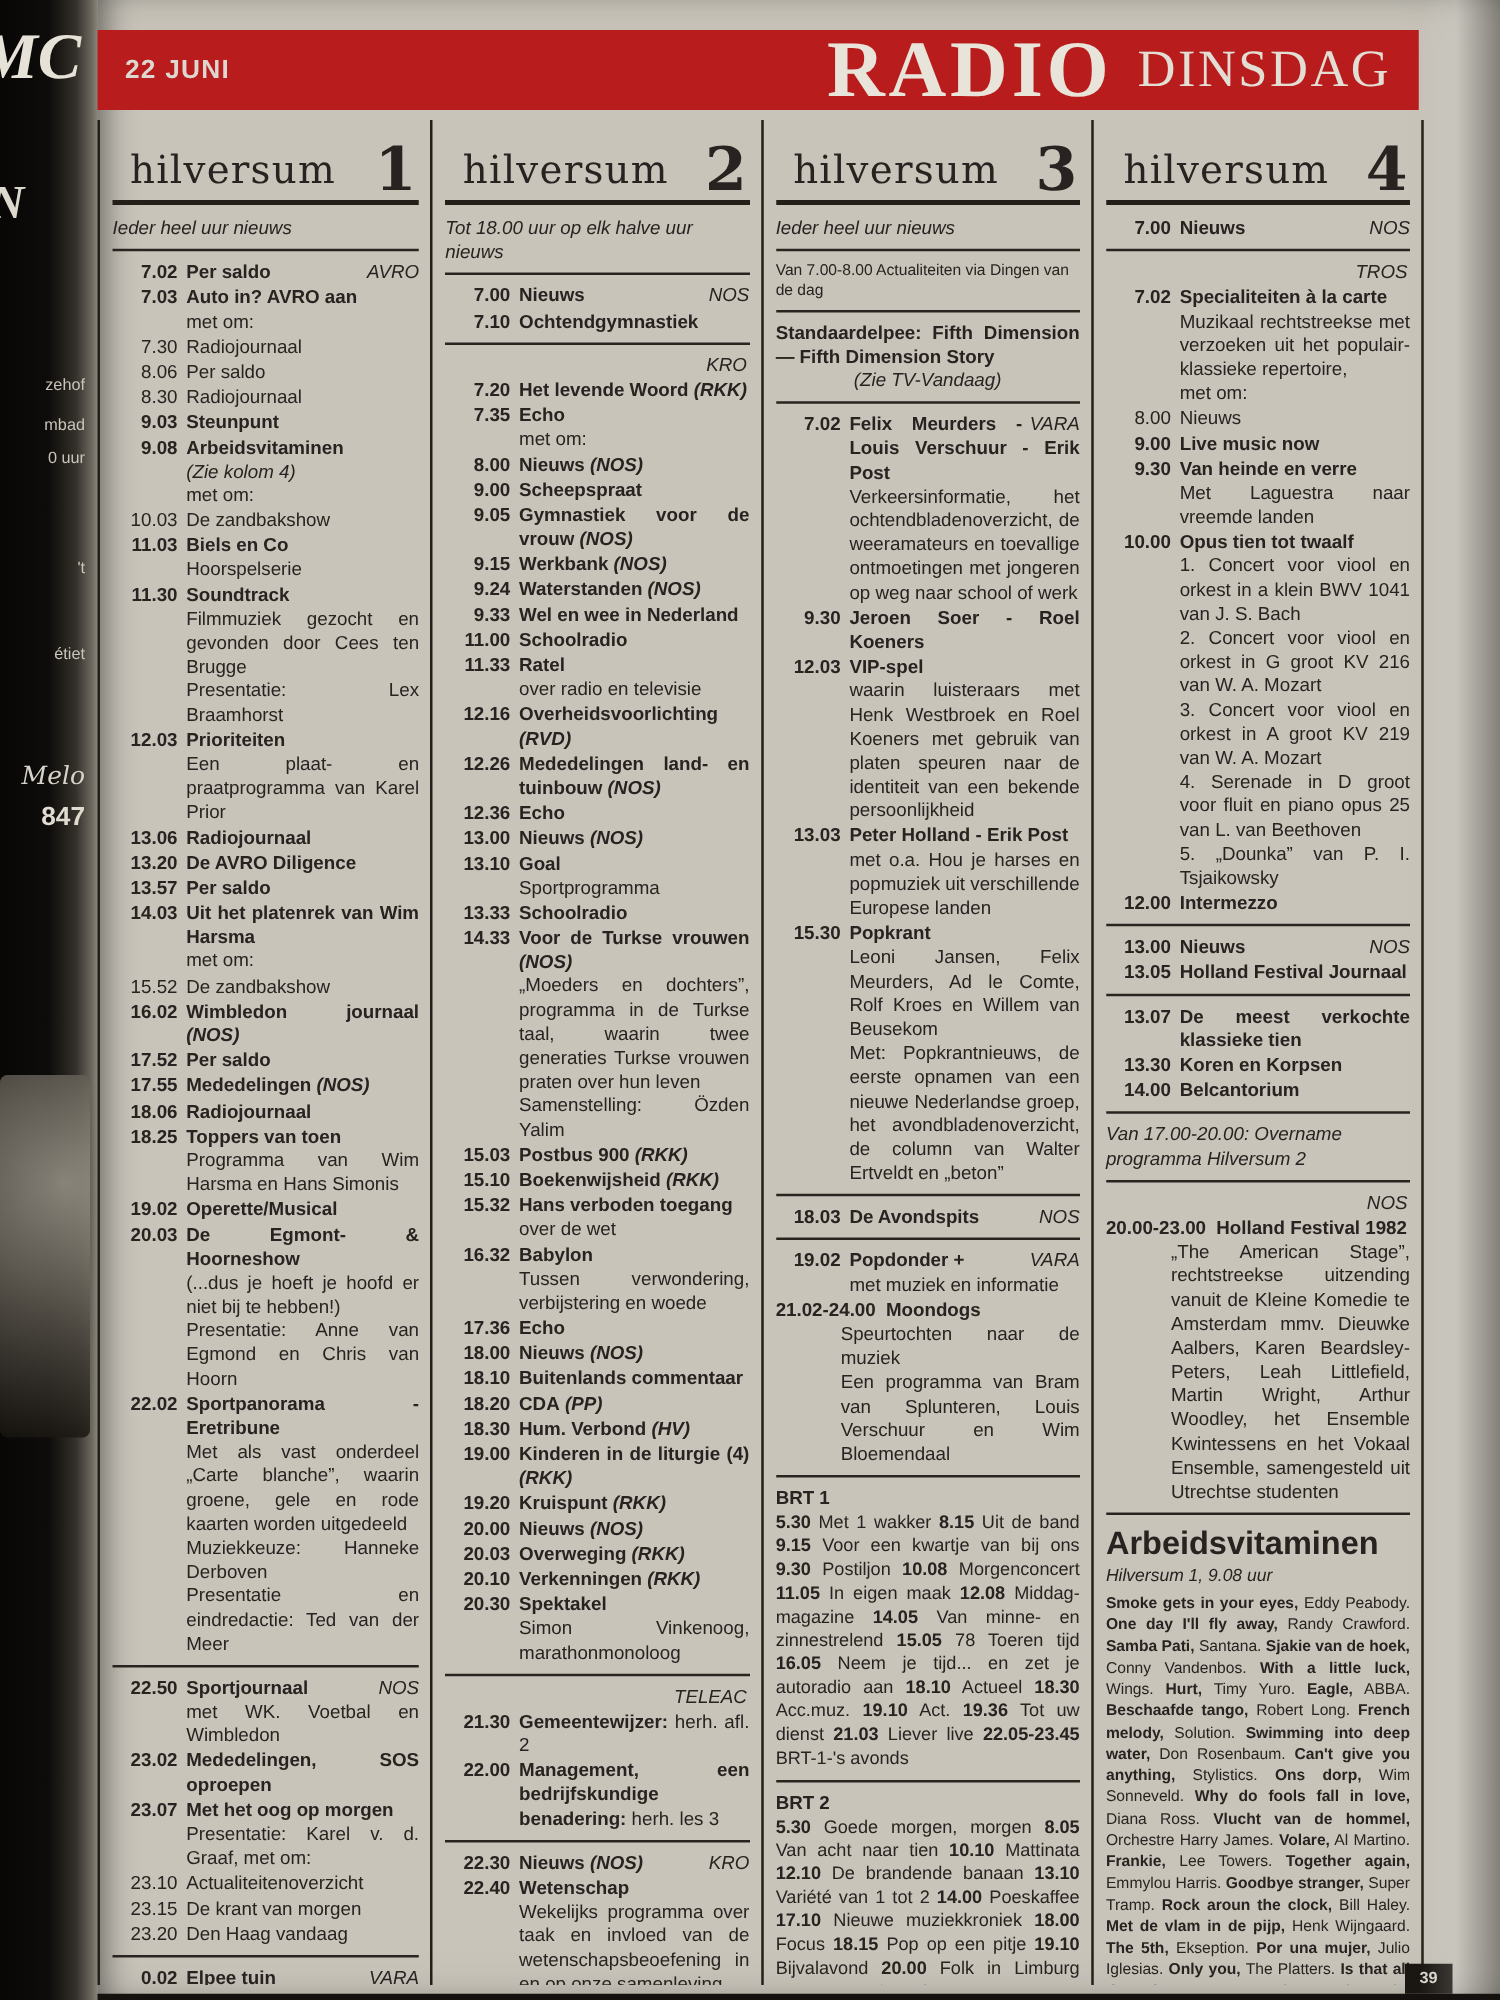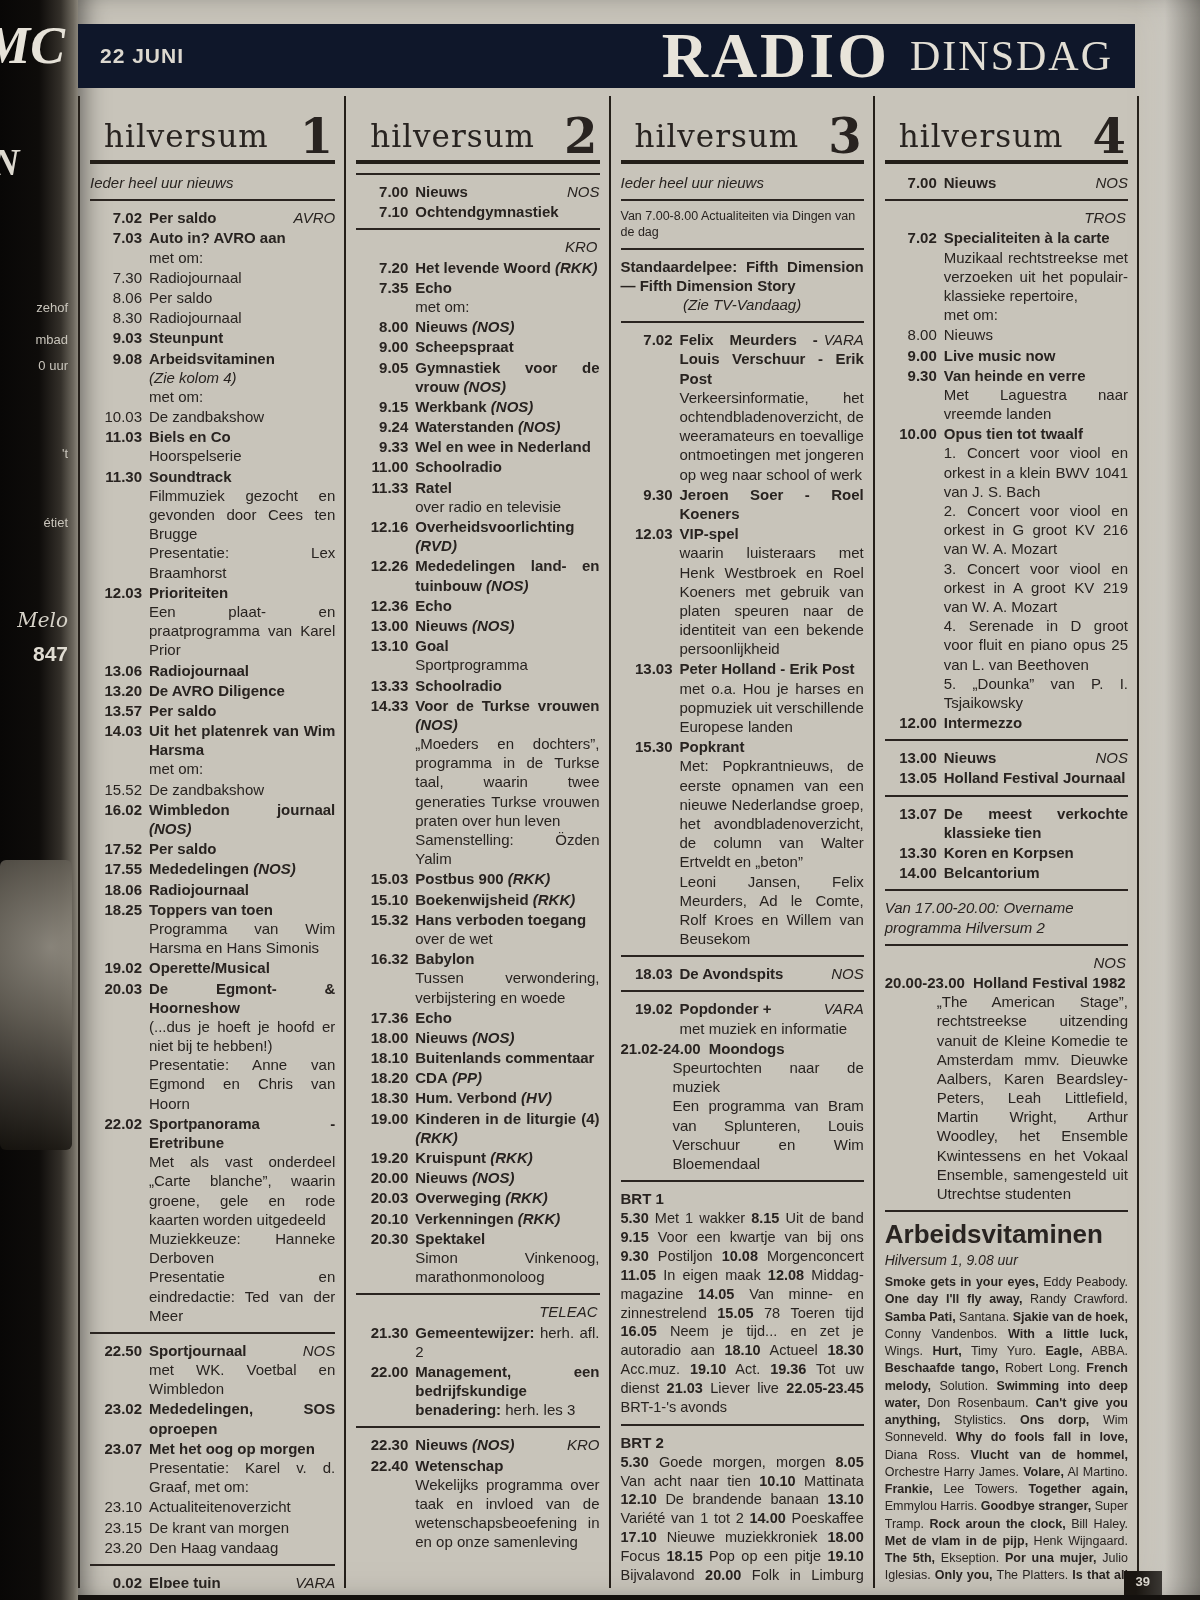--- a/index.html
+++ b/index.html
@@ -14,21 +14,21 @@
   .spine .frag.script{font:italic 20px "DejaVu Serif",serif;color:#d6d2c8;}
   .spine .frag.num{font-weight:bold;font-size:21px;color:#e0dcd2;}
   .photo{position:absolute;left:0;top:860px;width:72px;height:290px;border-radius:6px;
          background:radial-gradient(circle at 70% 30%,#9a958a 0%,#6e695f 35%,#3c3832 70%,#17140f 100%);opacity:.85;}
   
   .page{position:absolute;left:78px;top:0;width:1122px;height:1595px;background:#c8c4ba;
         box-shadow:inset 18px 0 26px -14px rgba(0,0,0,.55), inset -40px 0 60px -30px rgba(0,0,0,.25);}
   .edge-right{position:absolute;right:0;top:0;width:64px;height:100%;
         background:linear-gradient(90deg,rgba(0,0,0,0) 0%,rgba(255,255,255,.16) 45%,rgba(0,0,0,.22) 100%);}
   
-  .masthead{position:absolute;left:0;top:24px;width:1057px;height:64px;background:#0f172a;
+  .masthead{position:absolute;left:0;top:24px;width:1057px;height:64px;background:#b91c1c;
             display:flex;align-items:center;box-sizing:border-box;padding:0 22px;color:#dcd8cf;}
   .m-date{font-size:21px;font-weight:bold;letter-spacing:1px;}
   .m-title{margin-left:auto;font:900 64px "Liberation Serif",serif;letter-spacing:3px;color:#e8e4da;line-height:.85;}
   .m-day{font:500 42px "Liberation Serif",serif;margin-left:20px;letter-spacing:2px;color:#e2ded4;}
   
   .columns{position:absolute;left:0;top:96px;width:1057px;height:1492px;display:grid;
            grid-template-columns:repeat(4,1fr);border-left:2px solid #241f19;border-right:2px solid #241f19;}
   .col{overflow:hidden;padding:0 9px 0 10px;box-sizing:border-box;}
   .col + .col{border-left:2px solid #241f19;}
   .col-head{display:flex;justify-content:space-between;align-items:flex-end;
@@ -301,20 +301,21 @@
             <div class="pbody">
               <div class="tline"><span class="netlbl">VARA</span><span class="title">Elpee tuin</span></div>
             </div>
           </div>
         </div>
         <div class="col">
           <div class="col-head">
             <span class="ch-name">hilversum</span>
             <span class="ch-num">2</span>
           </div>
+          <div class="note">Tot 18.00 uur op elk halve uur nieuws</div>
           <div class="rule"></div>
           <div class="prog b">
             <span class="time">7.00</span>
             <div class="pbody">
               <div class="tline"><span class="netlbl">NOS</span><span class="title">Nieuws</span></div>
             </div>
           </div>
           <div class="prog b">
             <span class="time">7.10</span>
             <div class="pbody">
@@ -590,22 +591,22 @@
             <span class="time">13.03</span>
             <div class="pbody">
               <div class="tline"><span class="title">Peter Holland - Erik Post</span></div>
               <div class="desc">met o.a. Hou je harses en popmuziek uit verschillende Europese landen</div>
             </div>
           </div>
           <div class="prog b">
             <span class="time">15.30</span>
             <div class="pbody">
               <div class="tline"><span class="title">Popkrant</span></div>
+              <div class="desc">Leoni Jansen, Felix Meurders, Ad le Comte, Rolf Kroes en Willem van Beusekom</div>
               <div class="desc">Met: Popkrantnieuws, de eerste opnamen van een nieuwe Nederlandse groep, het avondbladenoverzicht, de column van Walter Ertveldt en „beton”</div>
-              <div class="desc">Leoni Jansen, Felix Meurders, Ad le Comte, Rolf Kroes en Willem van Beusekom</div>
             </div>
           </div>
           <div class="rule"></div>
           <div class="prog b">
             <span class="time">18.03</span>
             <div class="pbody">
               <div class="tline"><span class="netlbl">NOS</span><span class="title">De Avondspits</span></div>
             </div>
           </div>
           <div class="rule"></div>

